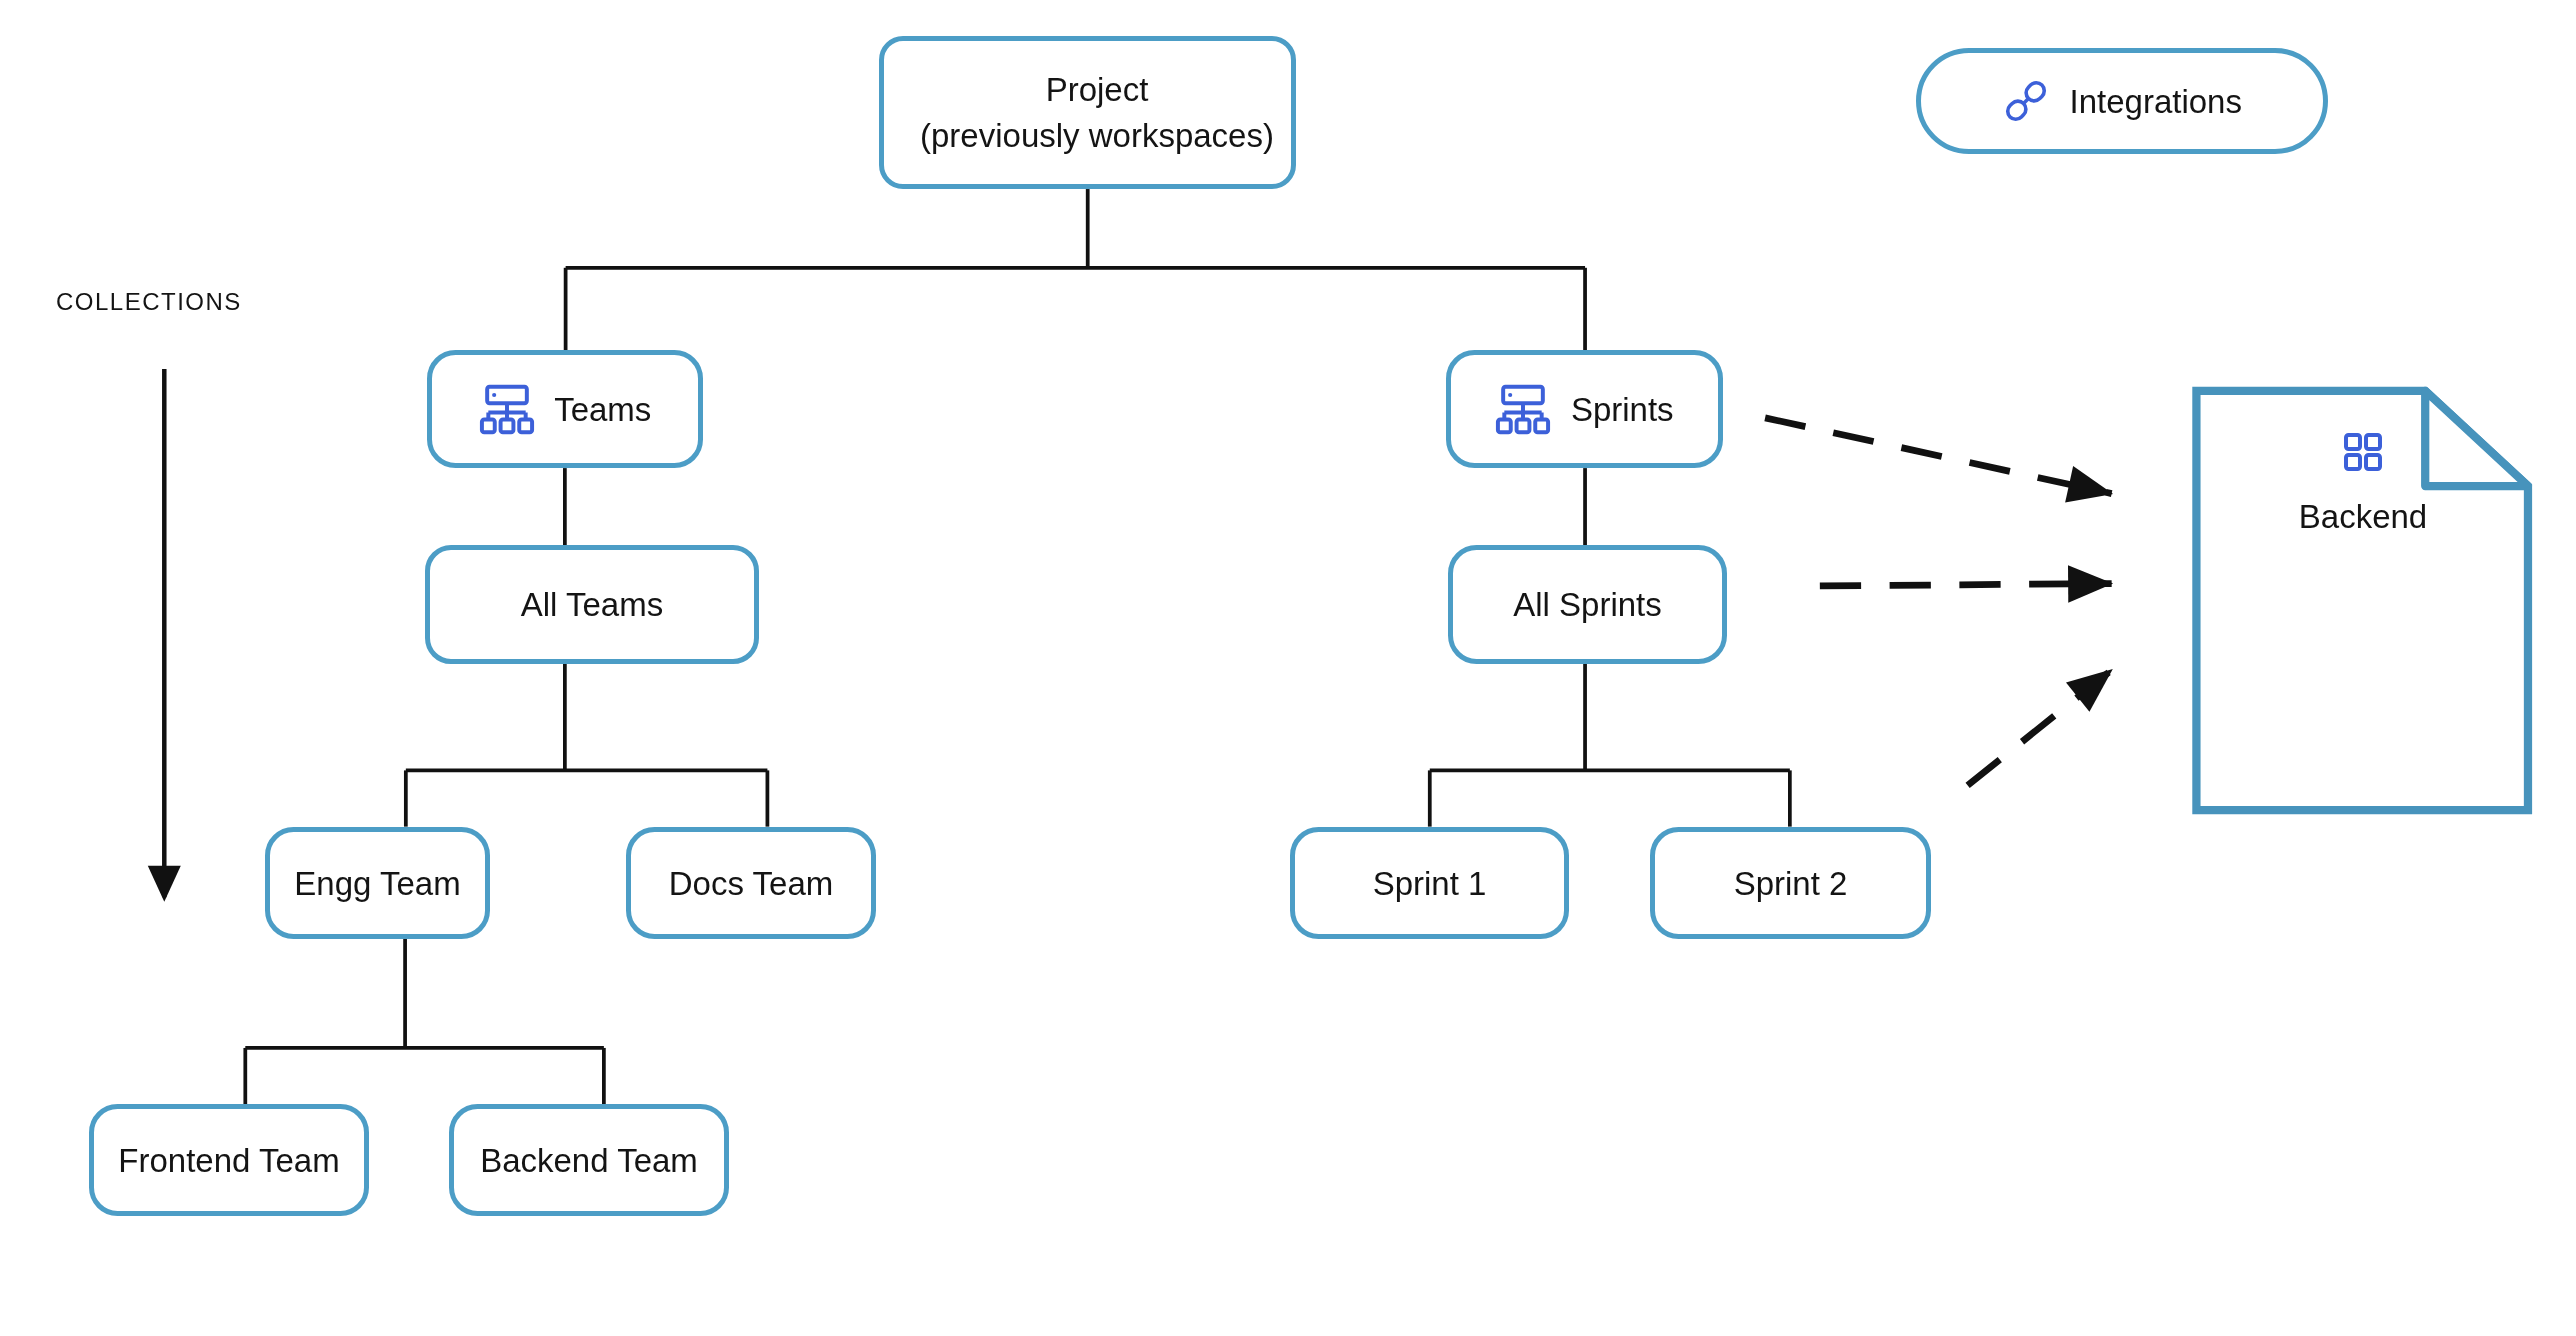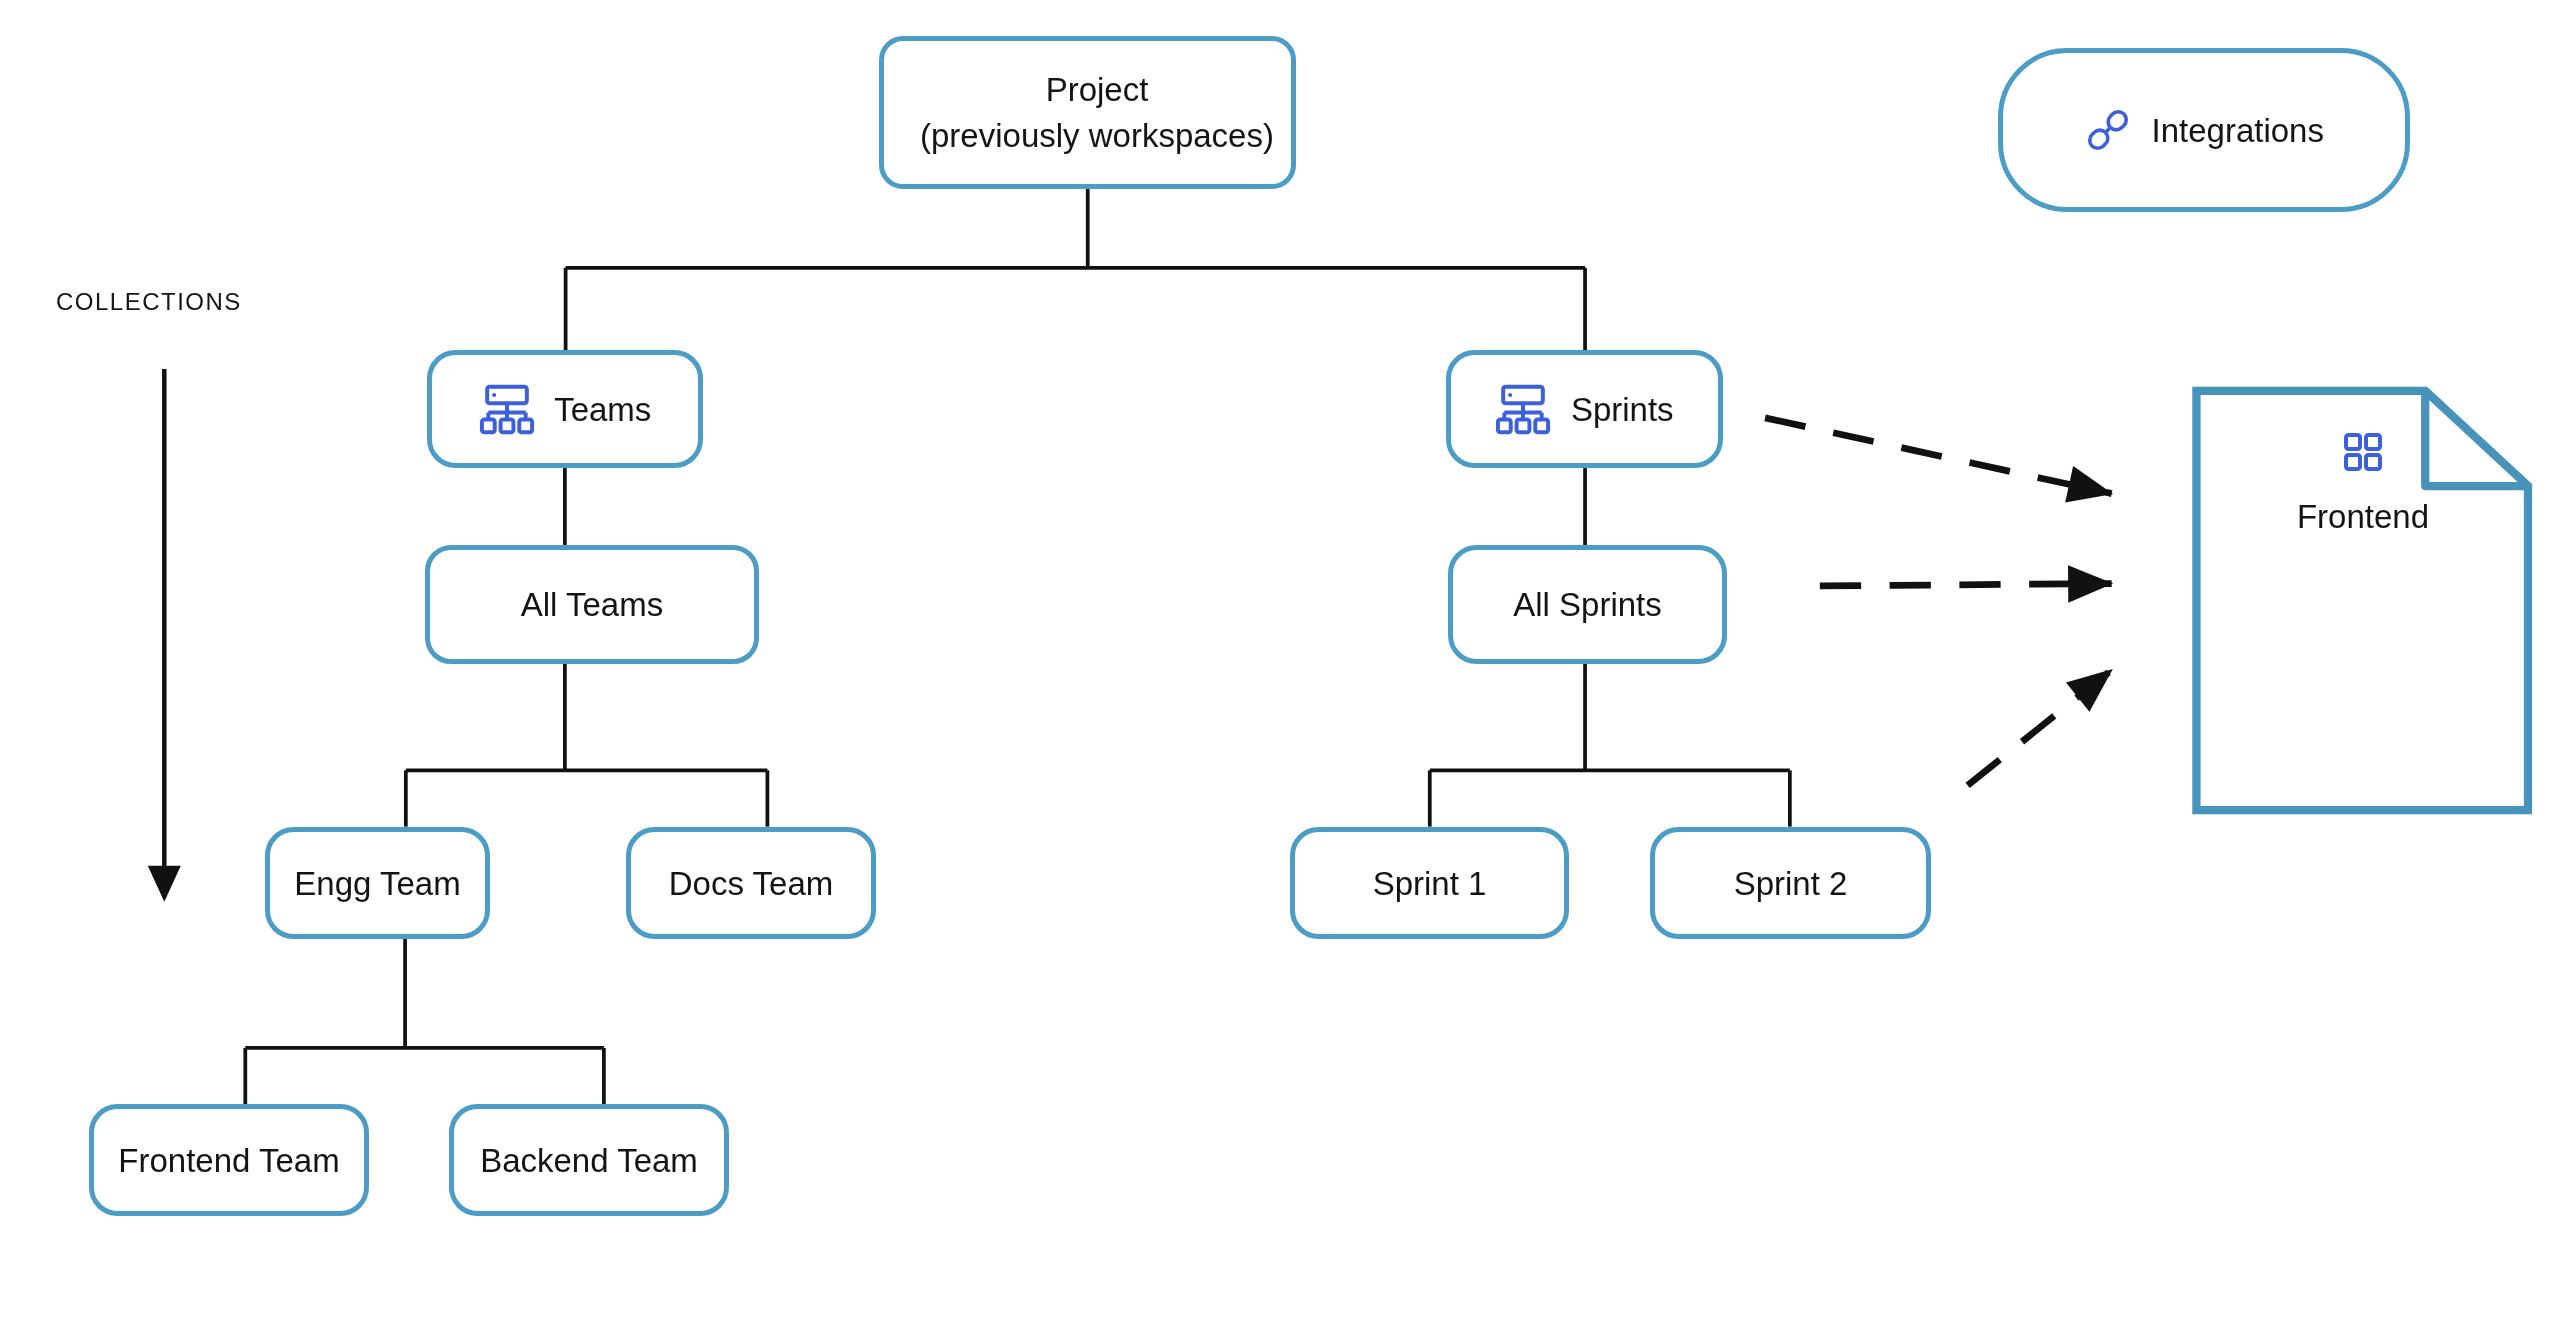--- a/index.html
+++ b/index.html
@@ -78,21 +78,21 @@
     <path class="docfold" d="M3233,521 V648 H3370 Z"></path>
   </svg>
 
   <div class="collections">COLLECTIONS</div>
 
   <div class="box project" style="left:879px;top:36px;width:417px;height:153px;">
     <div>Project</div>
     <div>(previously workspaces)</div>
   </div>
 
-  <div class="box pill" style="left:1998px;top:48px;width:412px;height:164px;">
+  <div class="box pill" style="left:1916px;top:48px;width:412px;height:106px;">
     <svg class="ic" width="48" height="48" viewBox="0 0 48 48">
       <g transform="rotate(-45 24 24)" fill="none" stroke="var(--icon-blue,#3c60d9)" stroke-width="3.6">
         <rect x="1.5" y="16" width="19" height="16" rx="8"></rect>
         <rect x="27.5" y="16" width="19" height="16" rx="8"></rect>
         <path d="M20.5,24 H27.5"></path>
       </g>
     </svg>
     <span>Integrations</span>
   </div>
 
@@ -153,17 +153,17 @@
 
   <div class="insights-block">
     <svg class="ic" width="48" height="48" viewBox="0 0 48 48">
       <g fill="none" stroke="var(--icon-blue,#3c60d9)" stroke-width="4">
         <rect x="7" y="7" width="14" height="14" rx="2.5"></rect>
         <rect x="27" y="7" width="14" height="14" rx="2.5"></rect>
         <rect x="7" y="27" width="14" height="14" rx="2.5"></rect>
         <rect x="27" y="27" width="14" height="14" rx="2.5"></rect>
       </g>
     </svg>
-    <div>Frontend</div>
+    <div>Backend</div>
   </div>
 
 </div>
 
 
 </body></html>

